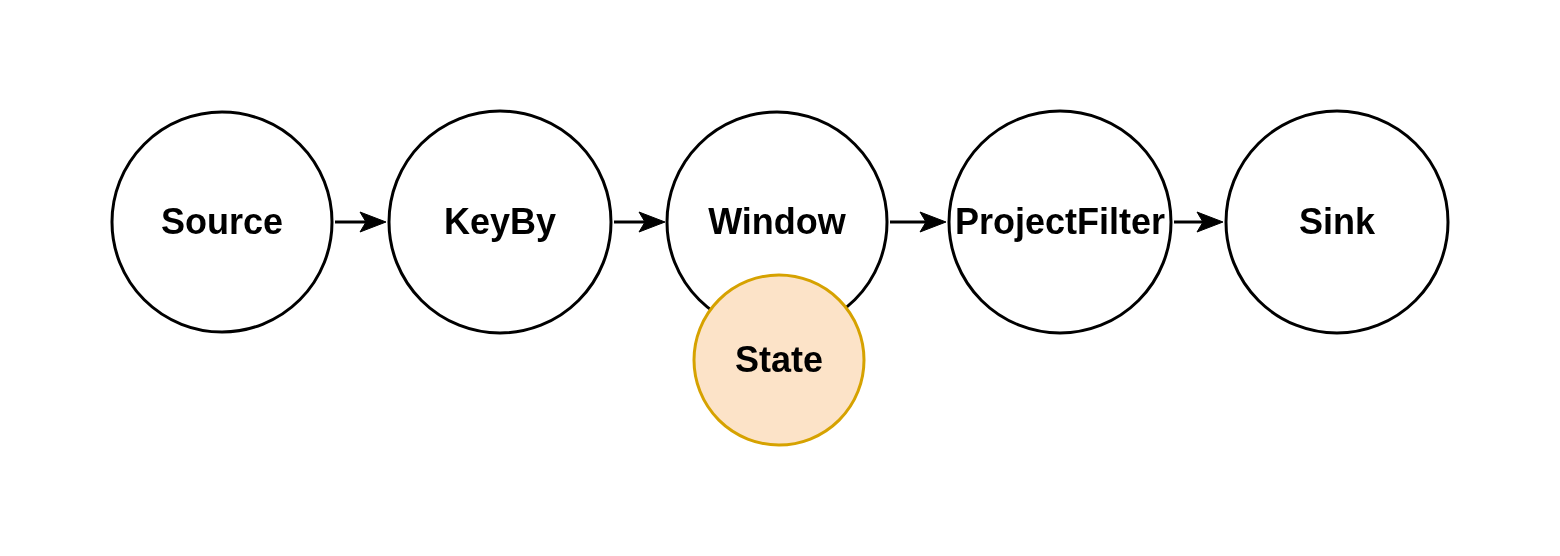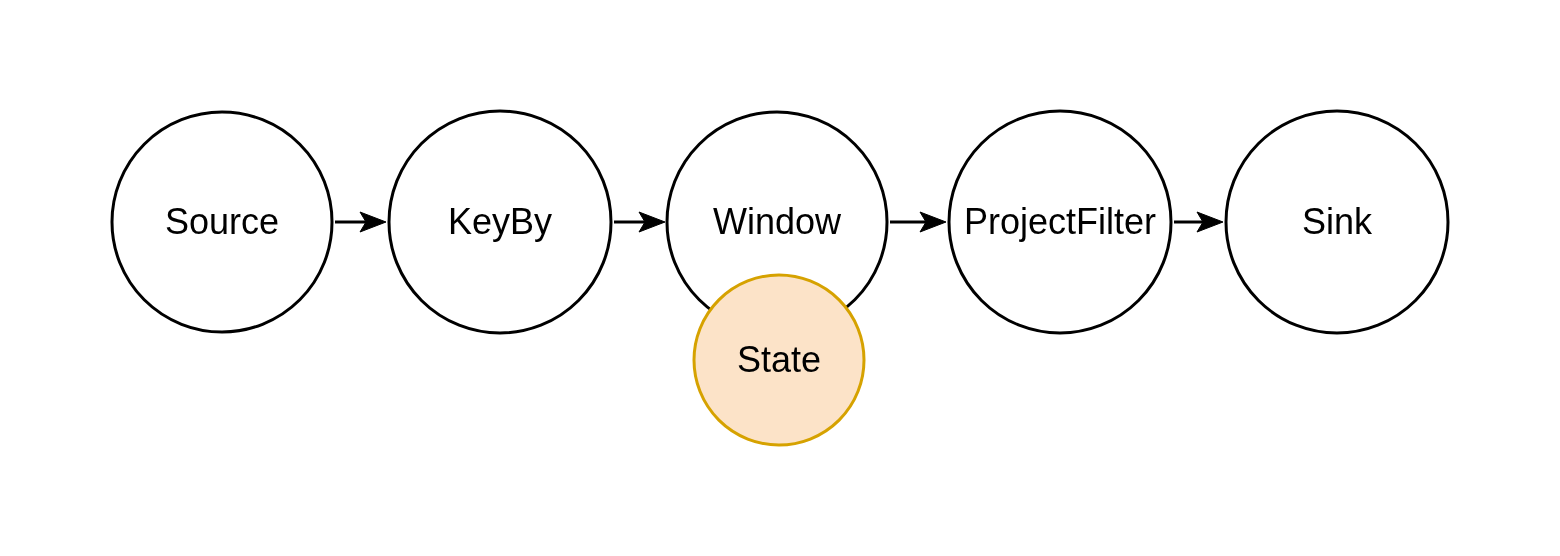--- a/index.html
+++ b/index.html
@@ -12,20 +12,21 @@
     width: 1560px;
     height: 556px;
     overflow: hidden;
     font-family: "Liberation Sans", sans-serif;
   }
   #diagram-canvas {
     position: relative;
     width: 1376px;
     height: 556px;
     background: #ffffff;
+    font-weight: bold;
   }
   svg.diagram-svg {
     display: block;
     width: 1560px;
     height: 556px;
   }
   .node-circle {
     fill: #ffffff;
     stroke: #000000;
     stroke-width: 3;

